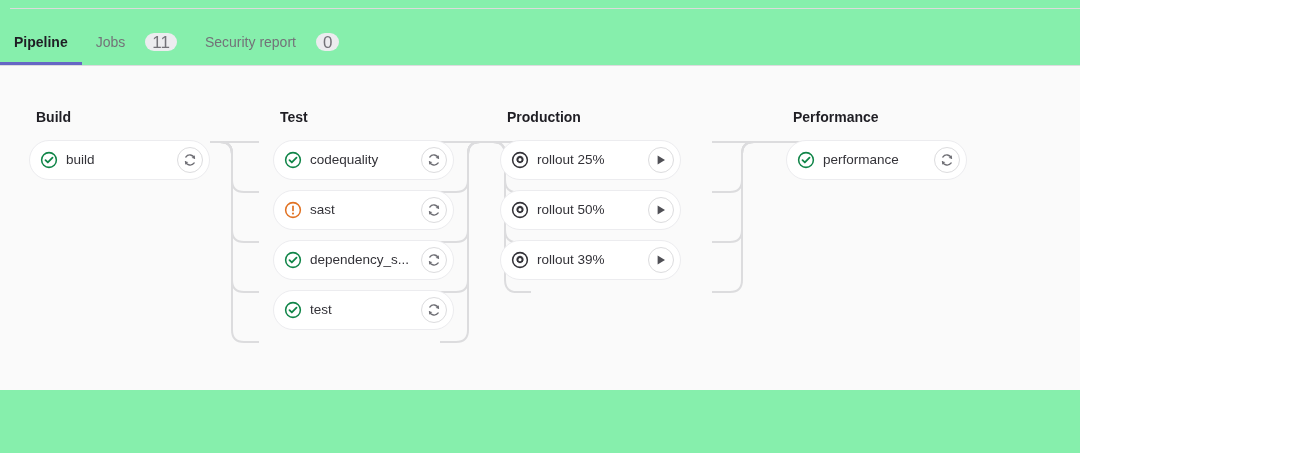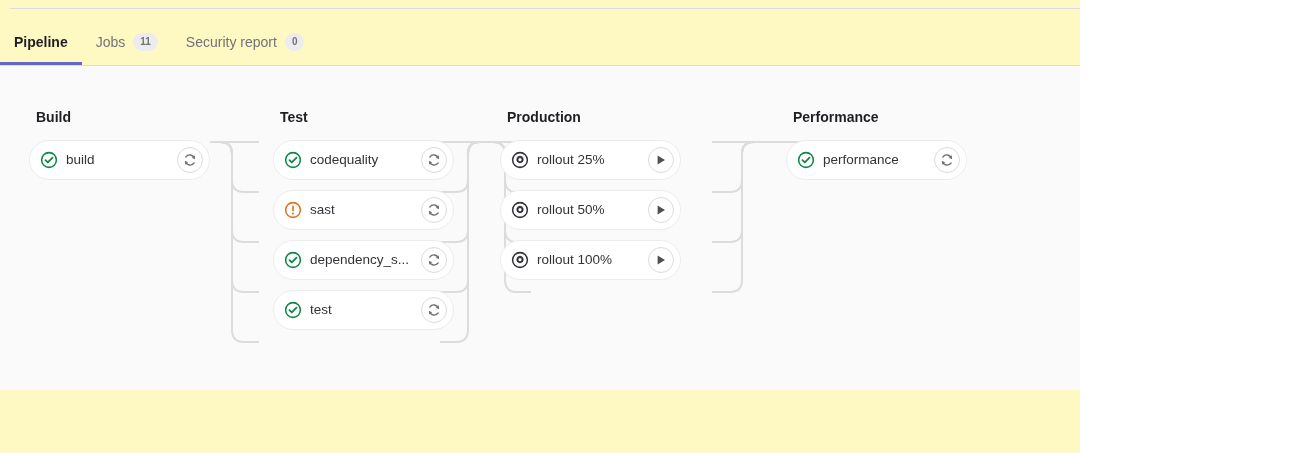--- a/index.html
+++ b/index.html
@@ -6,21 +6,21 @@
     margin: 0;
     padding: 0;
     background: #ffffff;
     font-family: "Liberation Sans", sans-serif;
     -webkit-font-smoothing: antialiased;
   }
   #screen {
     position: relative;
     width: 1080px;
     height: 453px;
-    background: #fef9c3;
+    background: #86efac;
     overflow: hidden;
   }
 
   
   .top-rule {
     position: absolute;
     left: 10px;
     top: 8px;
     width: 1249px;
     height: 1px;
@@ -61,24 +61,25 @@
   .badge {
     display: inline-flex;
     align-items: center;
     justify-content: center;
     min-width: 14px;
     height: 18px;
     padding: 0 7px;
     border-radius: 9px;
     background: #ececef;
     color: #737278;
-    font-size: 10px;
-    font-weight: bold;
+    font-size: 17px;
+    font-weight: normal;
     line-height: 1;
     box-sizing: border-box;
+    margin-left: 12px;
   }
 
   
   .pipeline {
     position: absolute;
     left: 0;
     top: 66px;
     width: 1259px;
     height: 324px;
     background: #fafafa;
@@ -320,21 +321,21 @@
                   <path d="M2.6 1.4 L10 6 L2.6 10.6 Z" fill="#4f4f55"></path>
                 </svg>
               </button>
             </div>
             <div class="job">
               <svg class="job-status" viewBox="0 0 20 20">
                 <circle cx="10" cy="10" r="8.2" fill="#fff" stroke="#333238" stroke-width="1.7"></circle>
                 <path d="M10 5.1 L11.05 5.95 L12.35 5.75 L12.75 7.0 L13.9 7.65 L13.6 8.95 L14.3 10.05 L13.35 11.0 L13.35 12.3 L12.05 12.6 L11.25 13.65 L10 13.2 L8.75 13.65 L7.95 12.6 L6.65 12.3 L6.65 11.0 L5.7 10.05 L6.4 8.95 L6.1 7.65 L7.25 7.0 L7.65 5.75 L8.95 5.95 Z" fill="#333238"></path>
                 <circle cx="10" cy="9.6" r="1.7" fill="#fff"></circle>
               </svg>
-              <span class="job-name">rollout 100%</span>
+              <span class="job-name">rollout 39%</span>
               <button class="job-action">
                 <svg width="12" height="12" viewBox="0 0 12 12">
                   <path d="M2.6 1.4 L10 6 L2.6 10.6 Z" fill="#4f4f55"></path>
                 </svg>
               </button>
             </div>
           </div>
           <div class="stage" style="left: 786px; top: 16px;">
             <div class="stage-title">Performance</div>
             <div class="job">

